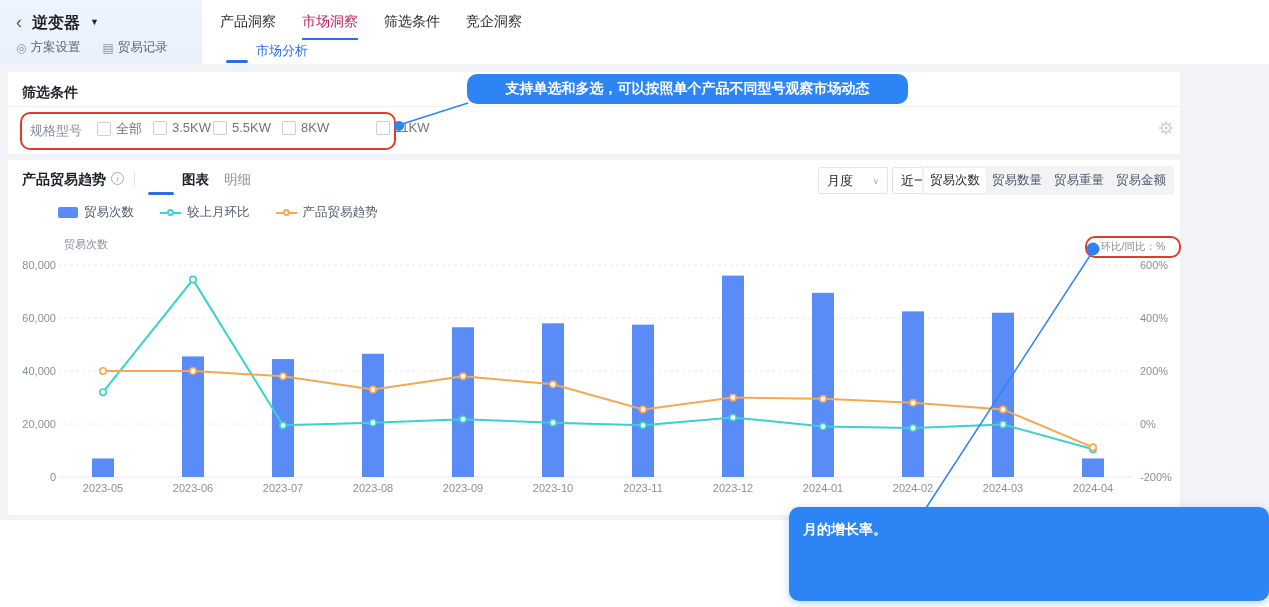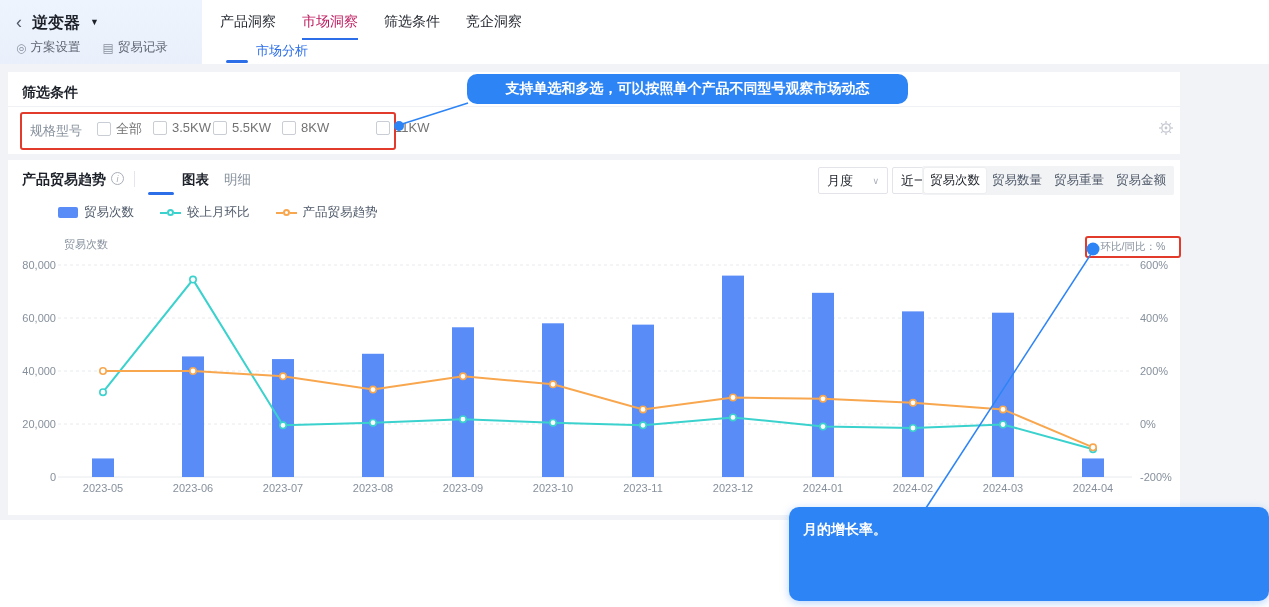--- a/index.html
+++ b/index.html
@@ -59,21 +59,21 @@
   .lg-item { display:flex; align-items:center; gap:6px; cursor:pointer; }
   .lg-item .txt { font-size:12.5px; color:#4e5969; }
   .lg-swatch { width:20px; height:11px; border-radius:2px; }
   .lg-line { display:flex; align-items:center; }
   .lg-line .seg-l { width:7px; height:2px; }
   .lg-line .dot { width:7px; height:7px; border-radius:50%; background:#fff; border-width:2px; border-style:solid; }
 
   .chart-svg { position:absolute; left:0; top:0; pointer-events:none; }
 
   
-  .red-box { position:absolute; border:2px solid #e23b2c; border-radius:3px; z-index:20; pointer-events:none; }
+  .red-box { position:absolute; border:2px solid #e23b2c; border-radius:10px; z-index:20; pointer-events:none; }
   .redbox-filter { left:20px; top:112px; width:376px; height:38px; }
   .redbox-axis { left:1085px; top:236px; width:96px; height:22px; display:flex; align-items:center; justify-content:center; }
   .redbox-axis .t { font-size:10.5px; color:#86909c; }
 
   .overlay { position:absolute; left:0; top:0; width:1269px; height:607px; z-index:30; pointer-events:none; }
 
   .tip { position:absolute; background:#2d84f5; color:#ffffff; font-weight:700; border-radius:10px; z-index:40; }
   .tip1 { left:467px; top:74px; width:441px; height:30px; font-size:14px; display:flex; align-items:center; justify-content:center; }
   .tip2 { left:789px; top:507px; width:480px; height:94px; font-size:14px; padding:7px 14px; line-height:30px;
           box-shadow:0 2px 8px rgba(45,132,245,.35); }

